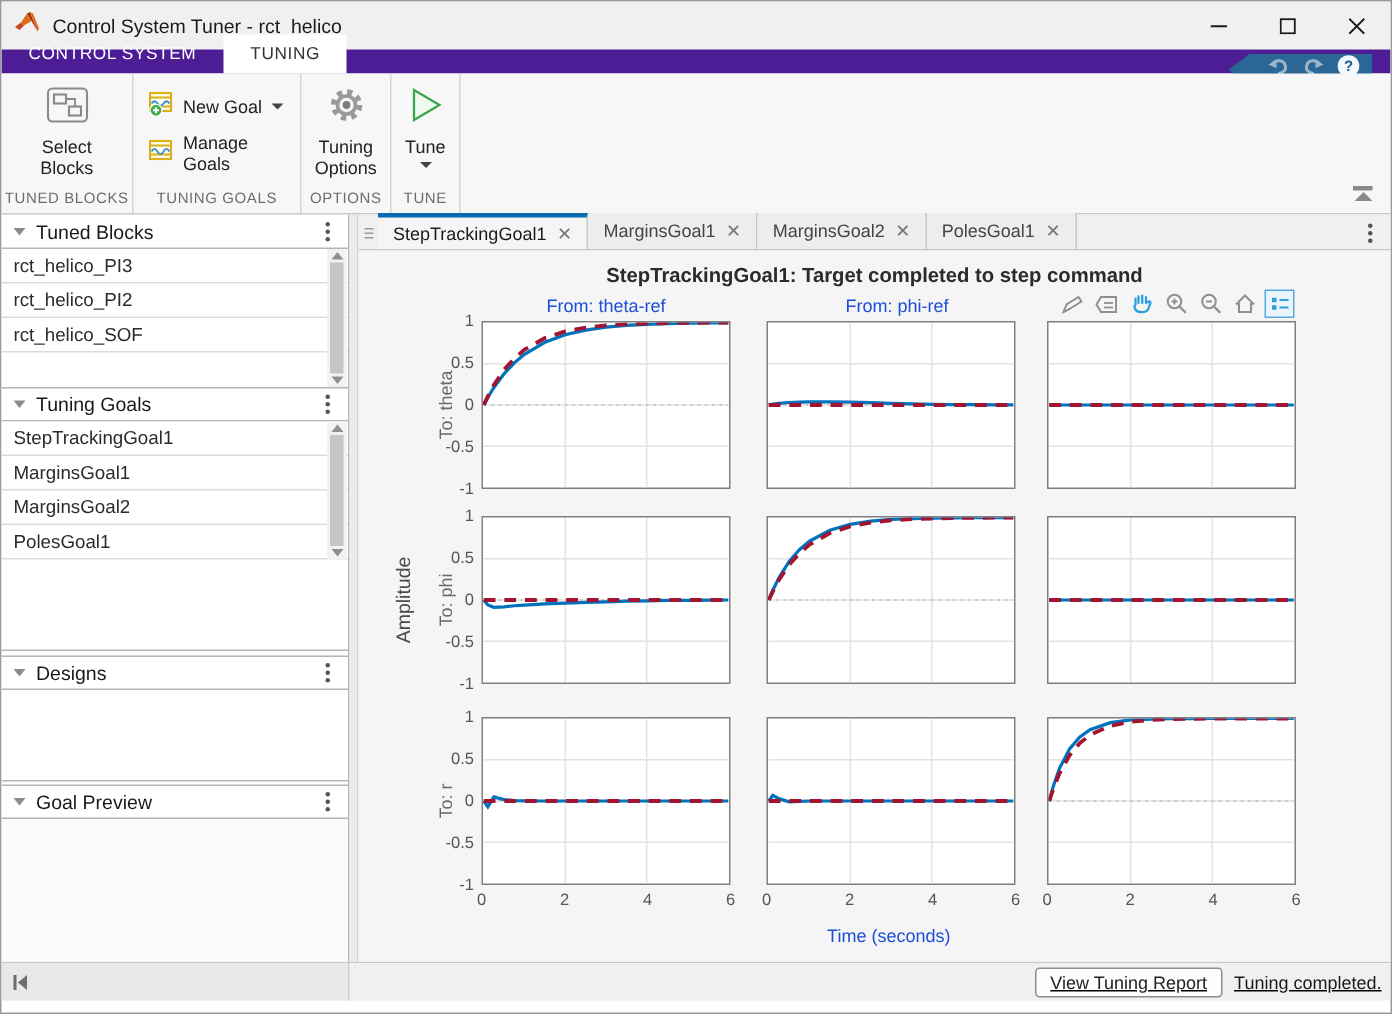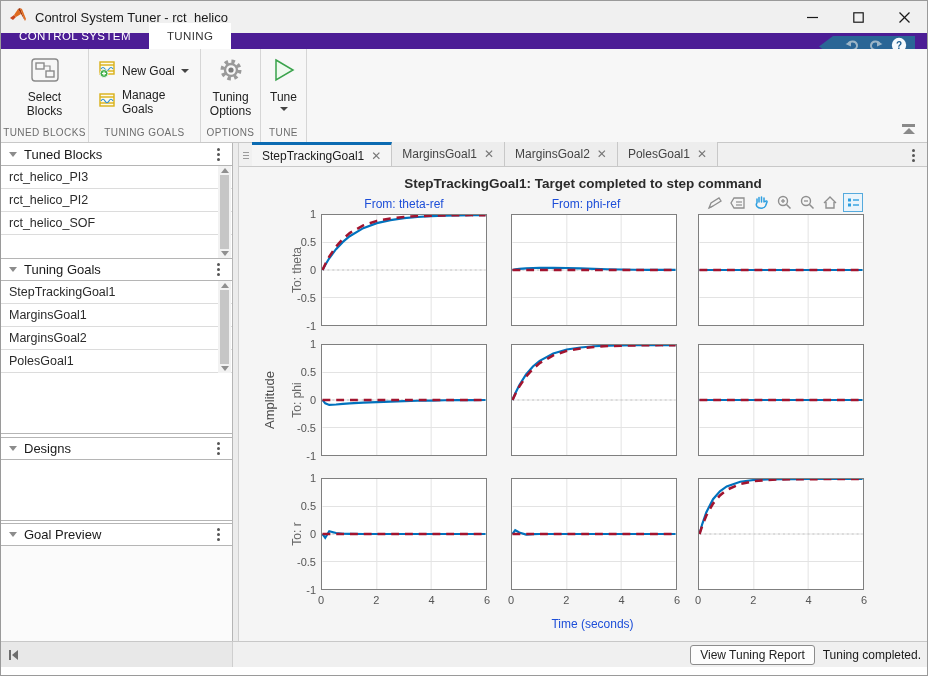--- a/index.html
+++ b/index.html
@@ -80,21 +80,21 @@
   .legend { position:absolute; background:#fff; border:1px solid #333; padding:3px 6px 3px 6px; display:flex; flex-direction:column; gap:2px; }
   .legenditem { display:flex; align-items:center; gap:5px; font-size:11px; color:#222; }
 
   .plottools { position:absolute; display:flex; align-items:center; gap:3px; }
   .ptool { width:20px; height:19px; display:flex; align-items:center; justify-content:center; }
   .ptool.active { background:#eaf4fb; border:1px solid #55aadd; }
 
   
   .statusbar { height:26px; display:flex; align-items:stretch; border-top:1px solid #c8c8c8; background:#f0f0f0; }
   .status-left { width:232px; background:#e8e8e8; border-right:1px solid #cfcfcf; display:flex; align-items:center; padding-left:8px; }
-  .status-right { flex:1; display:flex; align-items:center; justify-content:flex-end; gap:8px; padding-right:6px; }
+  .status-right { flex:1; display:flex; align-items:center; justify-content:flex-end; gap:8px; padding-right:6px;text-decoration:underline; }
   .statusbtn { font-size:12px; color:#222; background:#fdfdfd; border:1px solid #8c8c8c; border-radius:3px; padding:2px 9px; }
   .statusmsg { font-size:12px; color:#1a1a1a; }
   .collapse-left { display:flex; align-items:center; }
   .collapse-left .tri { width:0; height:0; border-top:5px solid transparent; border-bottom:5px solid transparent; border-right:6px solid #6e6e6e; }
   .collapse-left .bar { width:2px; height:10px; background:#6e6e6e; margin-right:1px; }
 </style>
 </head>
 <body>
 
 <div class="window">
@@ -511,21 +511,21 @@
               <line class="grid" x1="110.66666666666666" y1="0" x2="110.66666666666666" y2="112"></line>
               <line class="grid" x1="0" y1="28" x2="166" y2="28"></line>
               <line class="grid" x1="0" y1="56" x2="166" y2="56"></line>
               <line class="grid" x1="0" y1="84" x2="166" y2="84"></line>
               <line class="zeroline" x1="0" y1="56" x2="166" y2="56"></line>
               <polyline class="actual" points="0.0,56.0 2.8,45.9 6.9,34.0 13.8,20.6 20.8,12.5 27.7,7.6 41.5,2.8 55.3,1.0 69.2,0.4 83.0,0.1 96.8,0.1 110.7,0.0 124.5,0.0 138.3,0.0 152.2,0.0 166.0,0.0"></polyline>
               <polyline class="desired" points="0.0,56.0 2.8,47.7 6.9,37.4 13.8,25.0 20.8,16.7 27.7,11.1 41.5,5.0 55.3,2.2 69.2,1.0 83.0,0.4 96.8,0.2 110.7,0.1 124.5,0.1 138.3,0.0 152.2,0.0 166.0,0.0"></polyline>
             </svg>
           </div>
           <div class="coltitle" style="left: 82px; top: 30px; width: 166px;">From: theta-ref</div>
-          <div class="coltitle" style="left: 264px; top: 30px; width: 166px;">From: phi-ref</div>
+          <div class="coltitle" style="left: 276px; top: 30px; width: 166px;">From: phi-ref</div>
           <div class="rowtitle" style="left: 58px; top: 103px;">To: theta</div>
           <div class="rowtitle" style="left: 58px; top: 233px;">To: phi</div>
           <div class="rowtitle" style="left: 58px; top: 367px;">To: r</div>
           <span class="tick y" style="left: 43px; top: 41px;">1</span>
           <span class="tick y" style="left: 43px; top: 69px;">0.5</span>
           <span class="tick y" style="left: 43px; top: 97px;">0</span>
           <span class="tick y" style="left: 43px; top: 125px;">-0.5</span>
           <span class="tick y" style="left: 43px; top: 153px;">-1</span>
           <span class="tick y" style="left: 43px; top: 171px;">1</span>
           <span class="tick y" style="left: 43px; top: 199px;">0.5</span>

